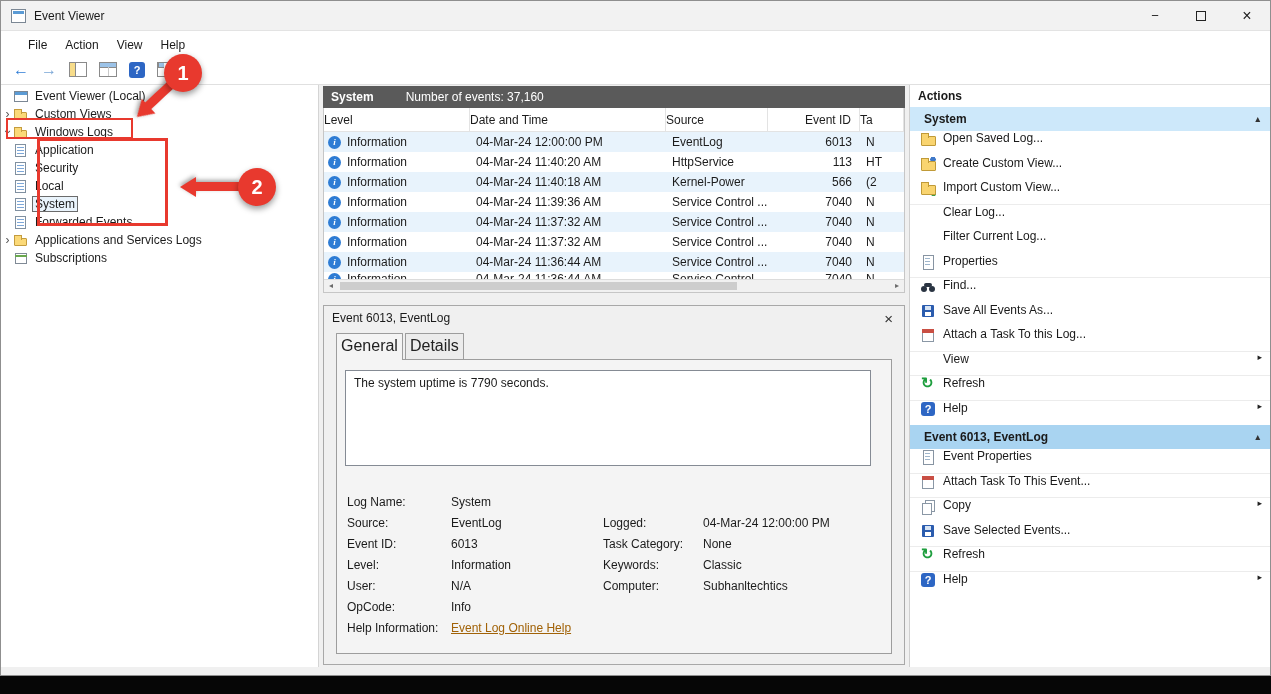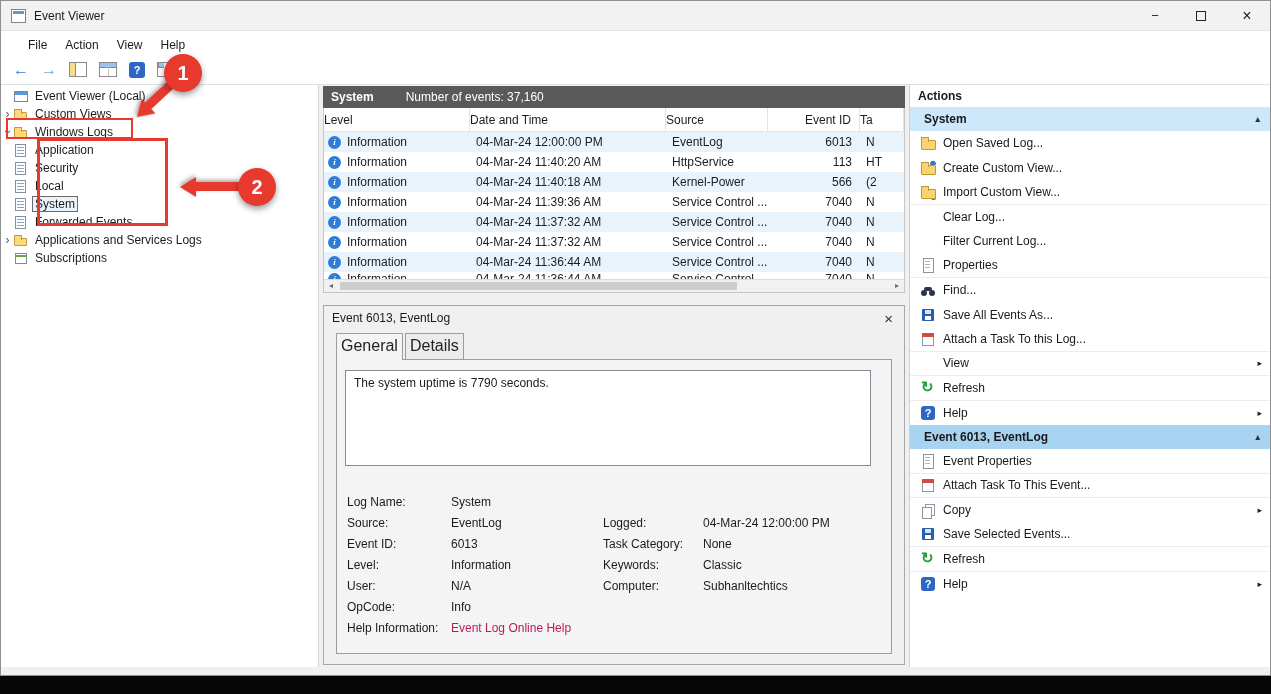--- a/index.html
+++ b/index.html
@@ -87,31 +87,31 @@
   .dp-title{height:24px;display:flex;align-items:center;justify-content:space-between;padding:0 8px;font-size:12px;color:#1a1a1a;flex:0 0 24px}
   .dp-close{font-size:15px;color:#333;padding:0 3px}
   .tabs{display:flex;margin:3px 0 0 12px;position:relative;z-index:2}
   .tab{padding:3px 4px 4px;background:#ececec;border:1px solid #9d9d9d;border-bottom:none;margin-right:2px;font-size:16px;color:#222;border-radius:1px 1px 0 0}
   .tab.active{background:#f4f4f4;padding-bottom:5px;margin-bottom:-1px}
   .tab-frame{flex:1;margin:0 12px 10px 12px;border:1px solid #9d9d9d;background:#f4f4f4;display:flex;flex-direction:column;min-height:0}
   .msg-box{margin:10px 20px 0 8px;height:96px;background:#fff;border:1px solid #858b94;padding:5px 8px;font-size:12px;color:#1b1b1b;flex:0 0 96px}
   .fields{margin:26px 20px 0 10px;display:grid;grid-template-columns:104px 152px 100px 1fr;font-size:12px;line-height:21px;color:#1b1b1b}
   .fl{white-space:nowrap}
   .fv{white-space:nowrap;overflow:hidden}
-  .link{color:#be185d;}
+  .link{color:#a16207;text-decoration:underline}
   .span-rest{grid-column:2/5}
 
   
   .actions-panel{flex:1;background:#fff;border-left:1px solid #cfcfcf;overflow:hidden;display:flex;flex-direction:column}
   .actions-title{height:22px;display:flex;align-items:center;padding-left:8px;font-size:12px;font-weight:bold;color:#1a1a1a;flex:0 0 22px}
   .sec-hdr{height:24px;background:#cde8fa;display:flex;align-items:center;justify-content:space-between;padding:0 10px 0 14px;font-size:12px;font-weight:bold;color:#1a1a1a;flex:0 0 24px}
   .sec-hdr.selected{background:#a9d4f1}
   .collapse{font-size:9px;color:#333}
   .act-list{background:#fff}
-  .act-item{height:24.5px;display:flex;align-items:center;padding-left:10px;font-size:12px;color:#1a1a1a;white-space:nowrap}
+  .act-item{height:24.5px;display:flex;padding-left:10px;font-size:12px;color:#1a1a1a;white-space:nowrap}
   .act-item.sep-after{border-bottom:1px solid #ececec}
   .albl{flex:1;overflow:hidden}
   .aarr{font-size:9px;color:#222;margin-right:8px}
   .aicon{width:16px;height:16px;flex:0 0 16px;position:relative;margin-right:7px}
   .aicon.icon-open-folder::before,.aicon.icon-create-view::before,.aicon.icon-import-view::before{content:"";position:absolute;left:1px;top:5px;width:13px;height:8px;background:#f9d46f;border:1px solid #c09a38;border-radius:1px}
   .aicon.icon-open-folder::after,.aicon.icon-create-view::after,.aicon.icon-import-view::after{content:"";position:absolute;left:1px;top:2px;width:6px;height:4px;background:#f9d46f;border:1px solid #c09a38;border-bottom:none}
   .aicon.icon-create-view{background:radial-gradient(circle at 13px 3.5px,#3f78c8 0 2.5px,transparent 3px)}
   .aicon.icon-import-view{background:radial-gradient(circle at 13.5px 13.5px,#3f9e47 0 2.5px,transparent 3px)}
   .aicon.icon-properties::before{content:"";position:absolute;left:3px;top:1px;width:9px;height:13px;background:#fff;border:1px solid #8794a2}
   .aicon.icon-properties::after{content:"";position:absolute;left:5px;top:4px;width:5px;height:7px;background:repeating-linear-gradient(#9fb6cc 0 1px,transparent 1px 3px)}

